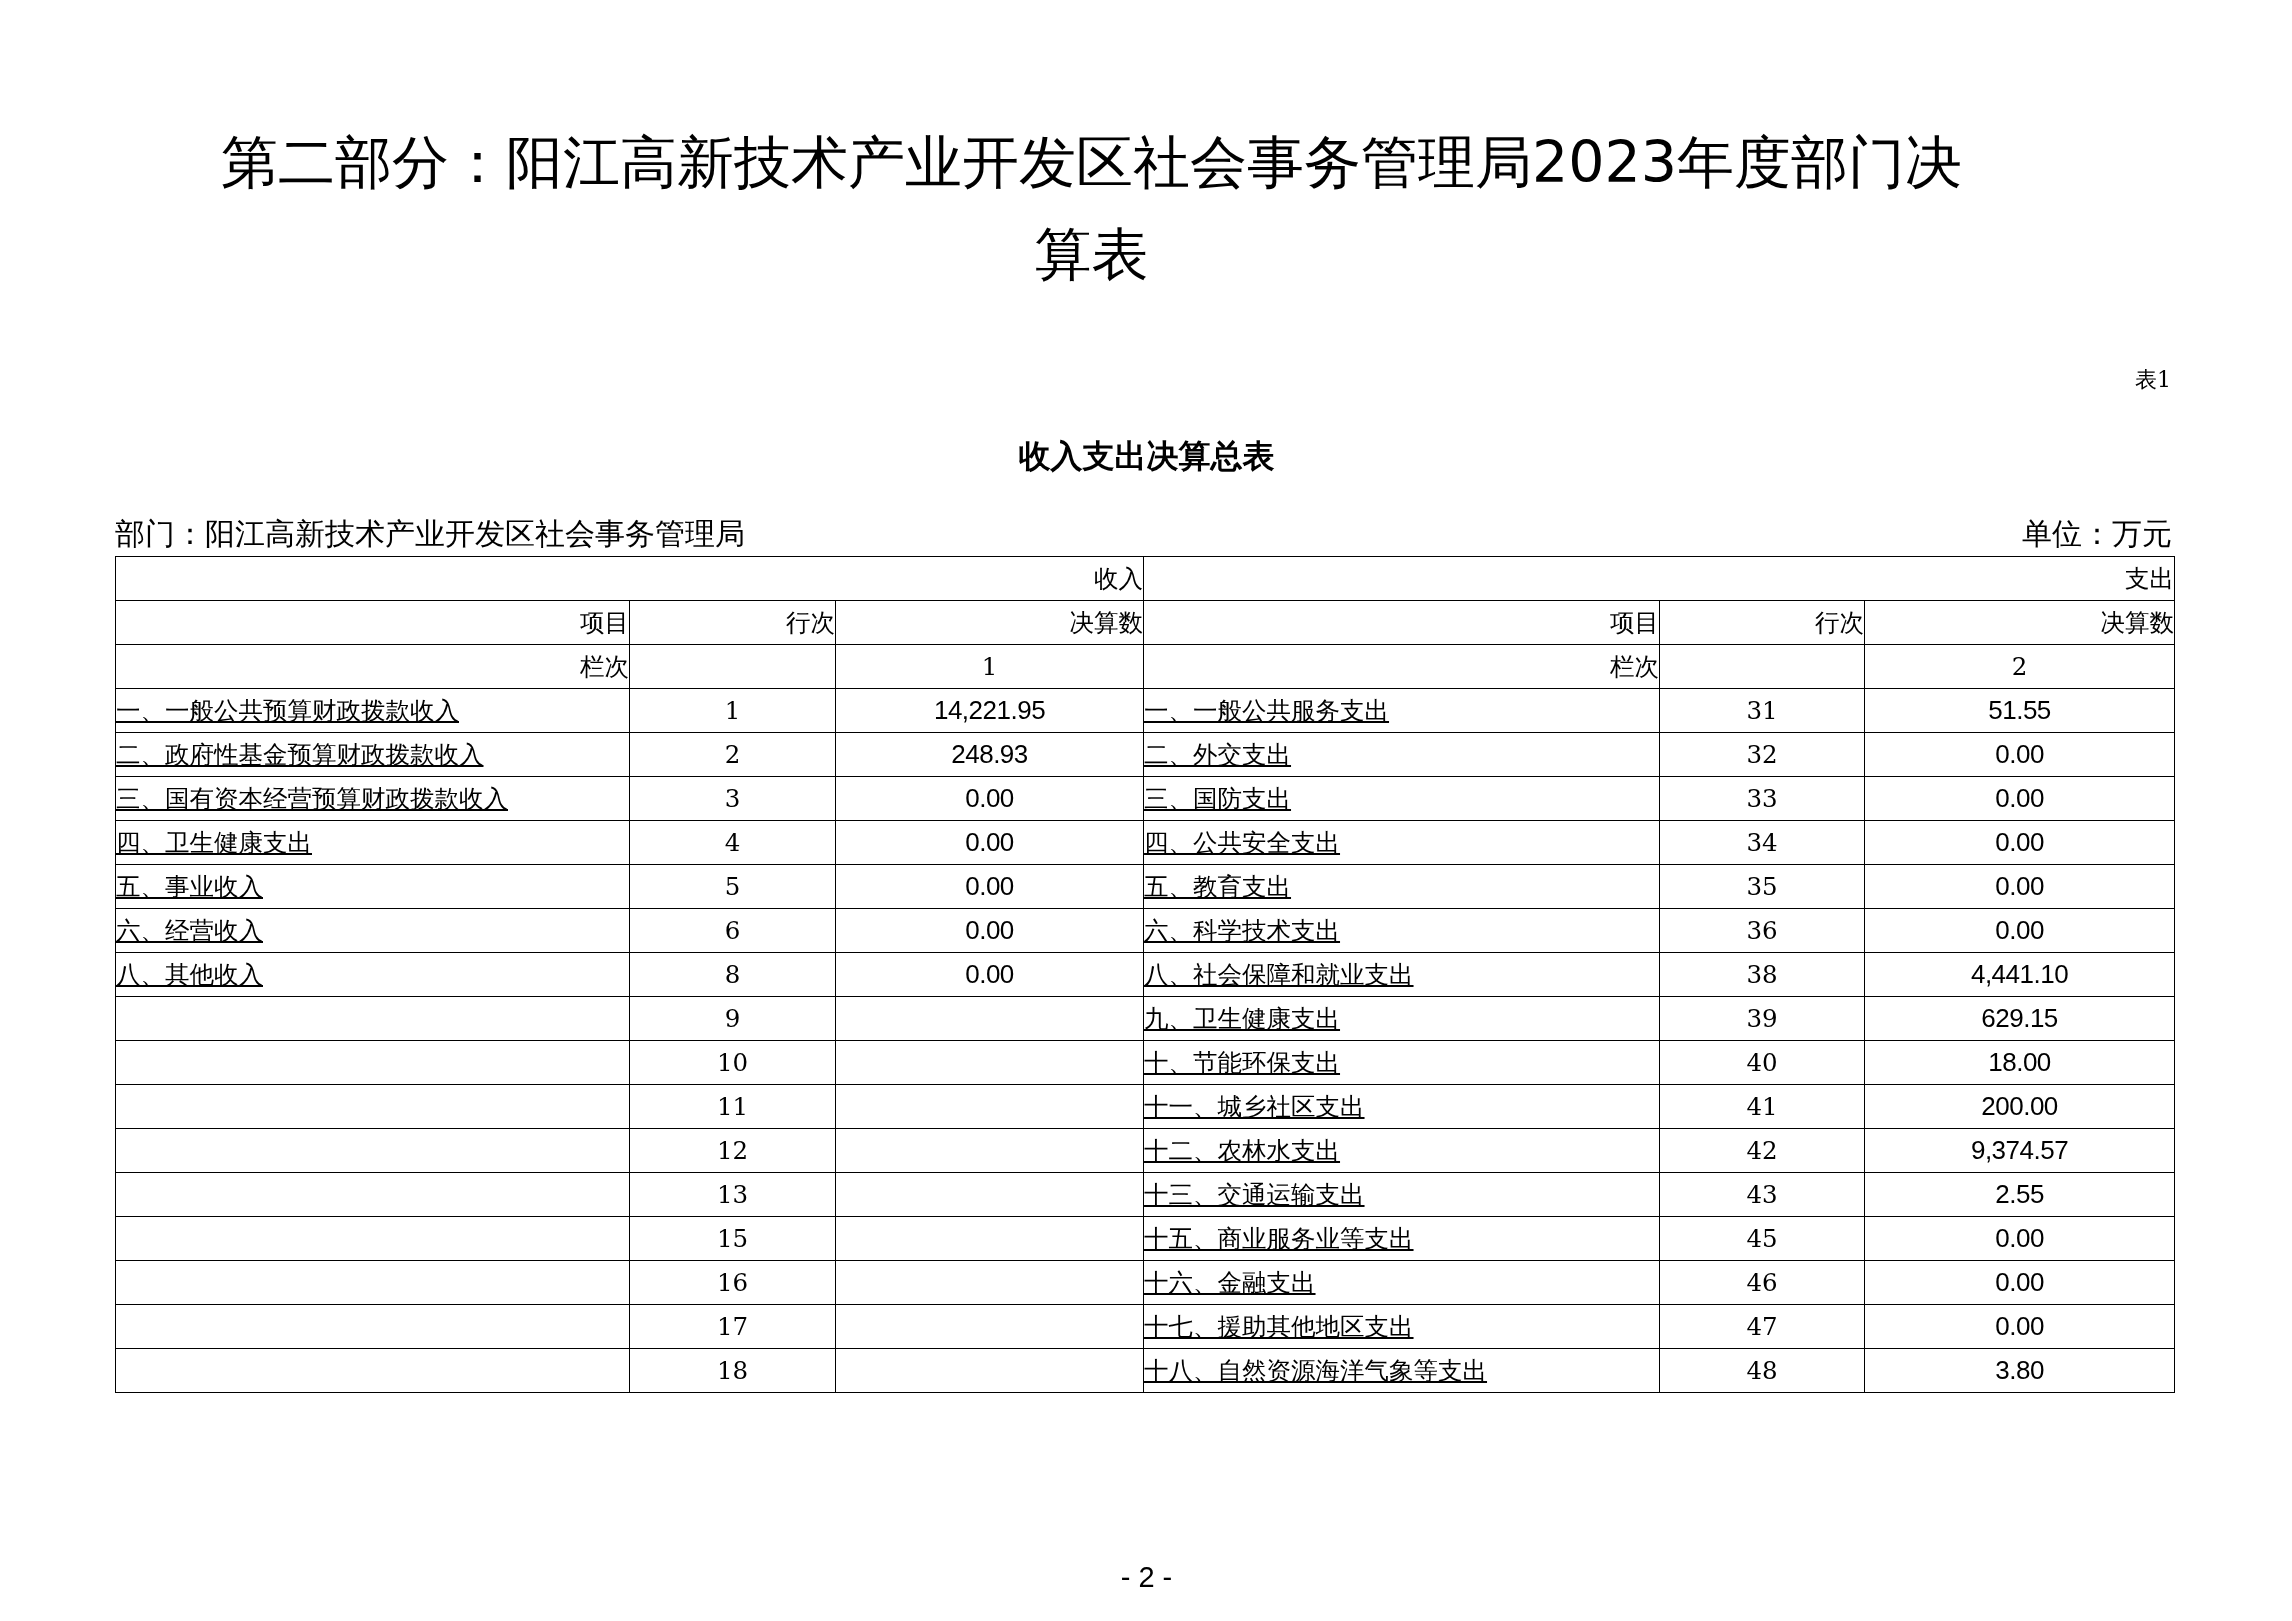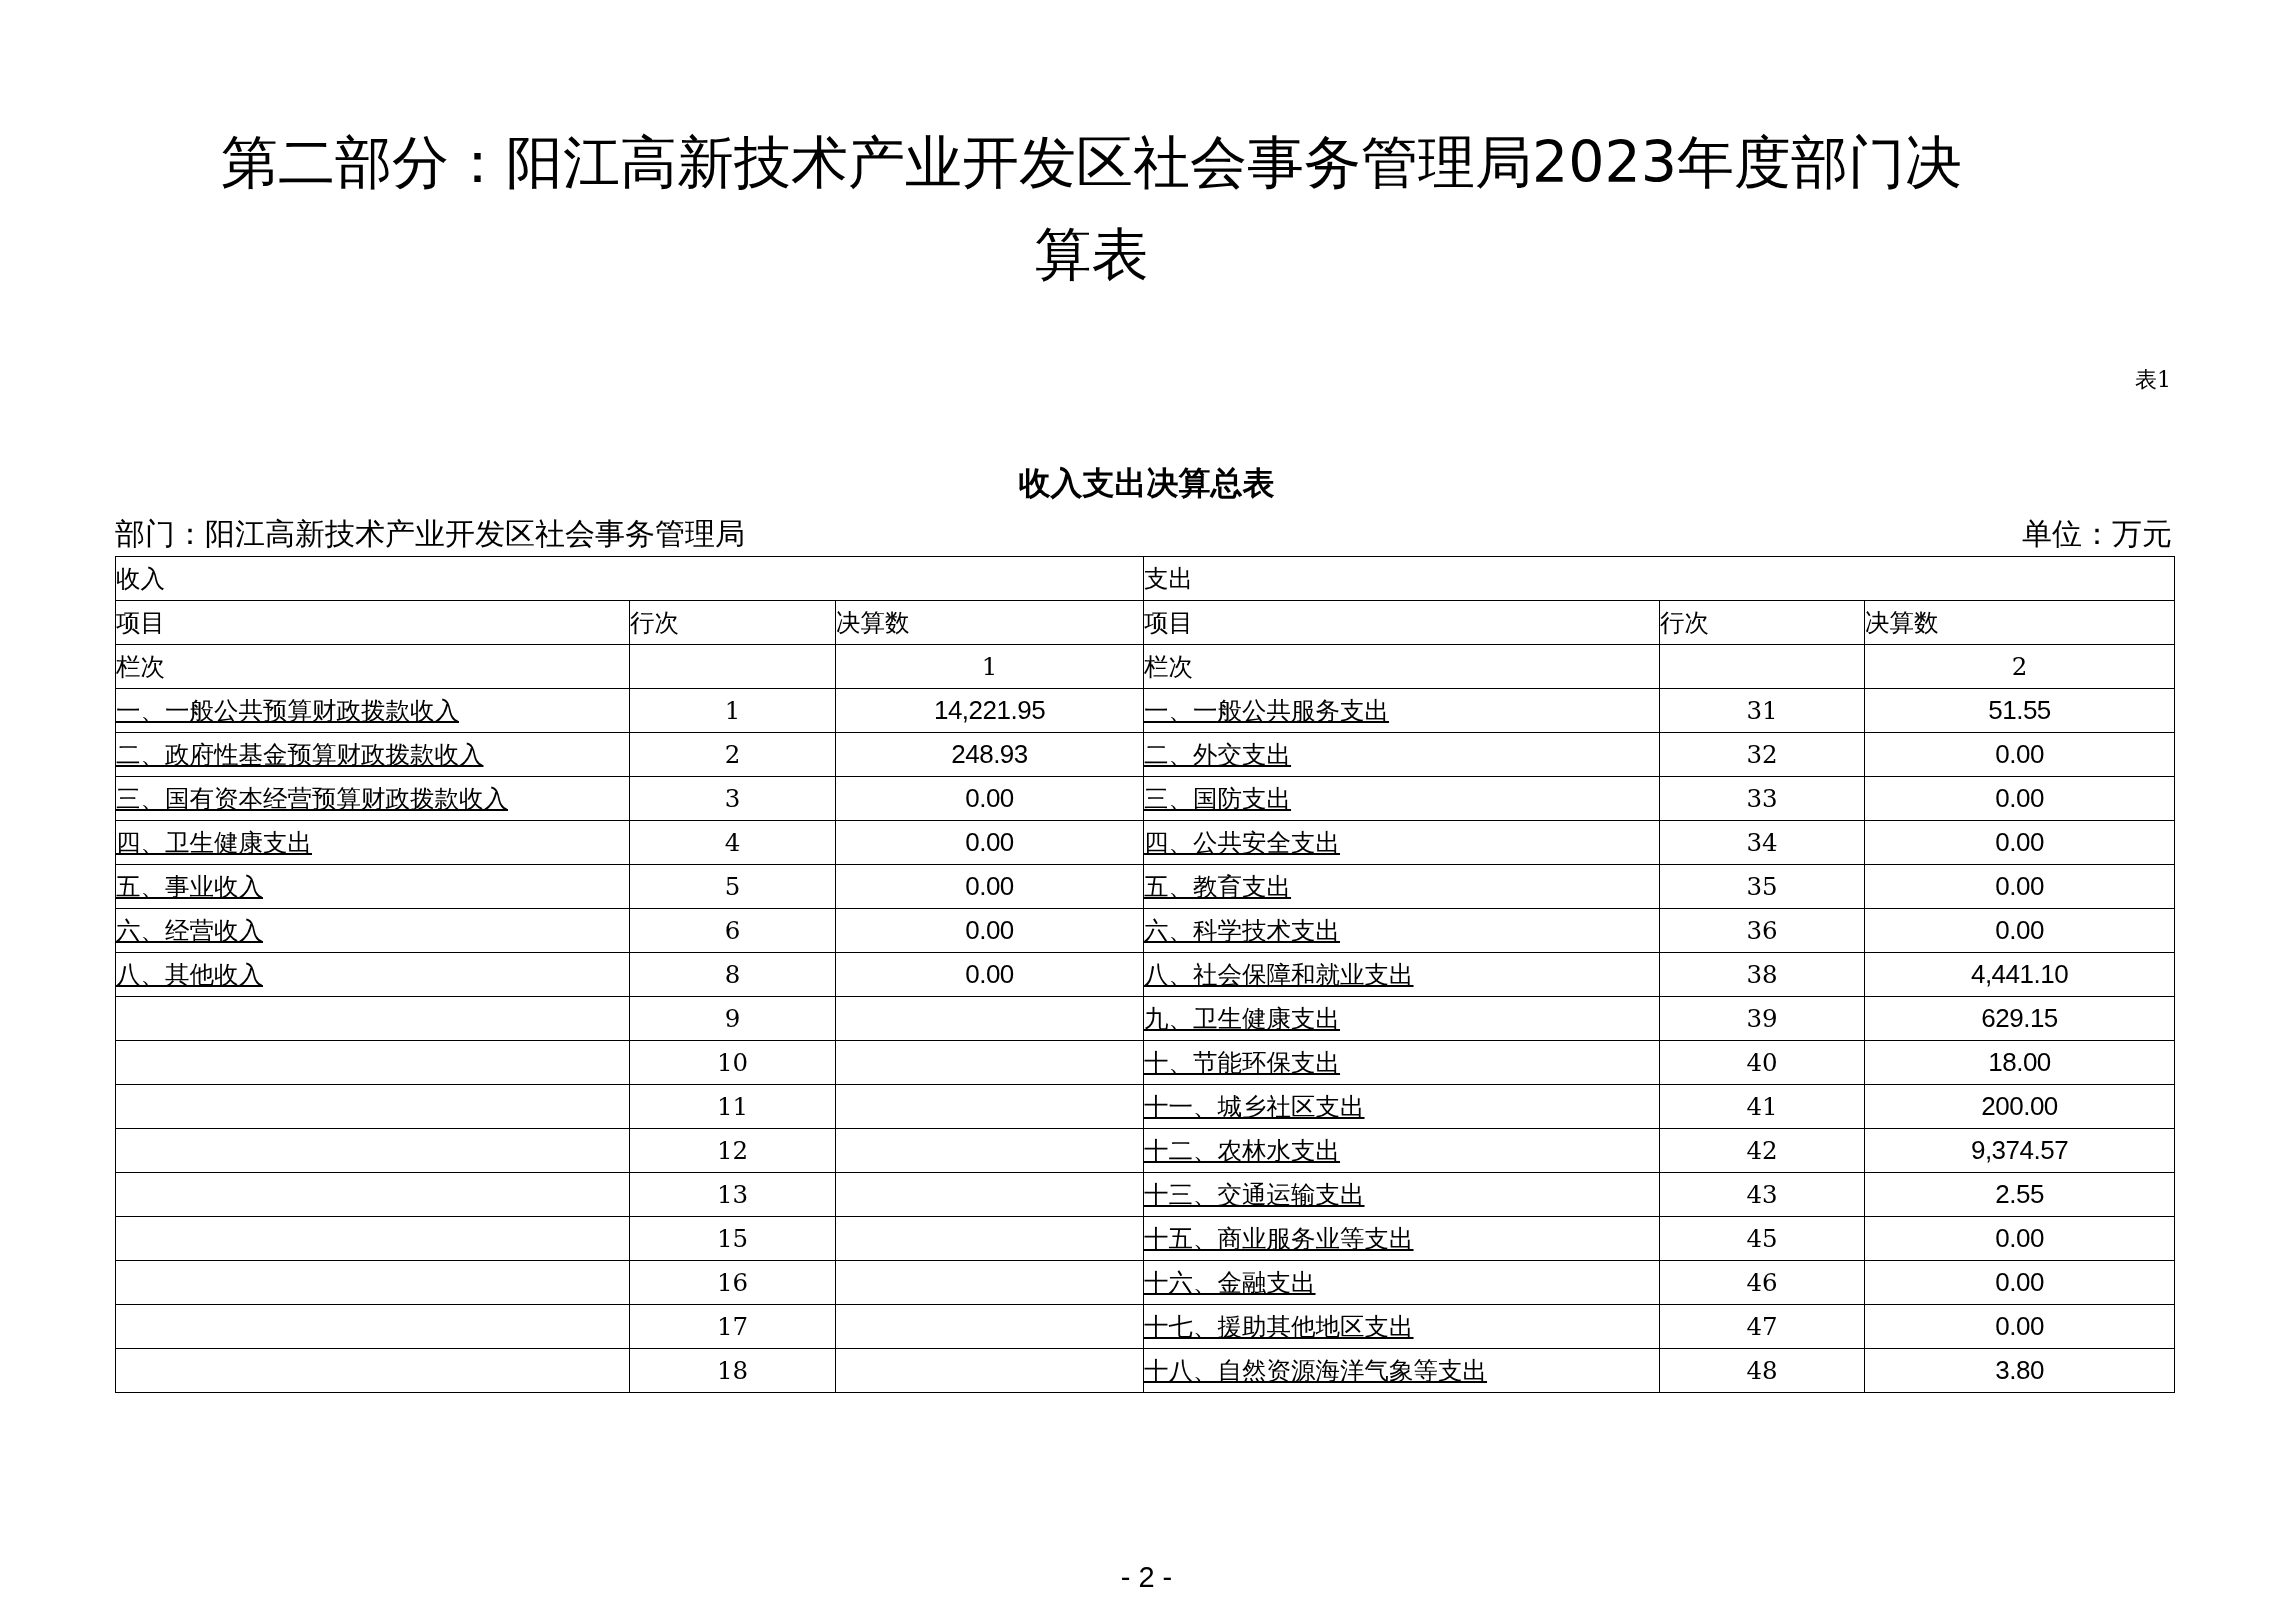--- a/index.html
+++ b/index.html
@@ -10,38 +10,38 @@
     font-size: 57px; line-height: 92px; font-weight: normal; letter-spacing: 0px;
   }
   .doc-title .line { display: block; }
   .table-no {
     position: absolute; right: 122px; top: 363px;
     font-family: "DejaVu Serif", "Liberation Serif", serif; font-size: 22px; line-height: 33px;
   }
   .subtitle {
     position: absolute; left: 0; width: 2293px; top: 435px; text-align: center;
     font-family: "DejaVu Sans", "Liberation Sans", sans-serif; font-weight: bold;
-    font-size: 32px; line-height: 43px; margin-top: 27px;
+    font-size: 32px; line-height: 43px;
   }
   .meta-row {
     position: absolute; left: 115px; width: 2057px; top: 514px; height: 39px;
     font-family: "DejaVu Serif", "Liberation Serif", serif; font-size: 30px; line-height: 39px;
   }
   .meta-left { position: absolute; left: 0; top: 0; white-space: nowrap; }
   .meta-right { position: absolute; right: 0; top: 0; white-space: nowrap; }
   table.fin {
     position: absolute; left: 115px; top: 556px; width: 2057px;
     border-collapse: collapse; table-layout: fixed;
     font-family: "DejaVu Serif", "Liberation Serif", serif; font-size: 24.5px;
   }
   table.fin td {
     border: 1.5px solid #000; height: 43px; padding: 0; line-height: 43px;
     white-space: nowrap; overflow: hidden;
   }
-  td.c { text-align: left; }
+  td.c { text-align: right; }
   td.l { text-align: left; padding-left: 13.7px; text-decoration: underline; }
   td.num {
     text-align: center; padding-right: 1px;
     font-family: Liberation Sans, sans-serif; font-size: 26px; letter-spacing: -0.5px;
   }
   td.rowno { text-align: center; font-family: "DejaVu Serif", "Liberation Serif", serif; }
   .page-no {
     position: absolute; left: 0; width: 2293px; top: 1562px; text-align: center;
     font-family: "Liberation Sans", "DejaVu Sans", sans-serif; font-size: 29px; line-height: 31px;
   }

